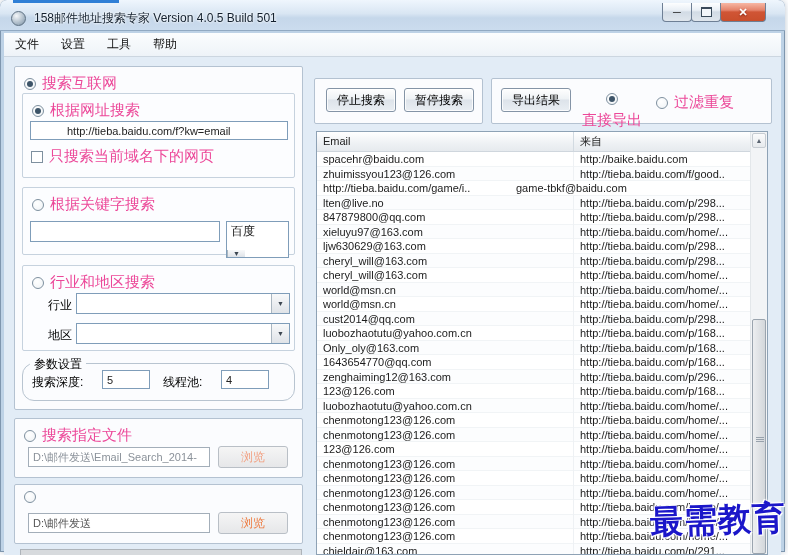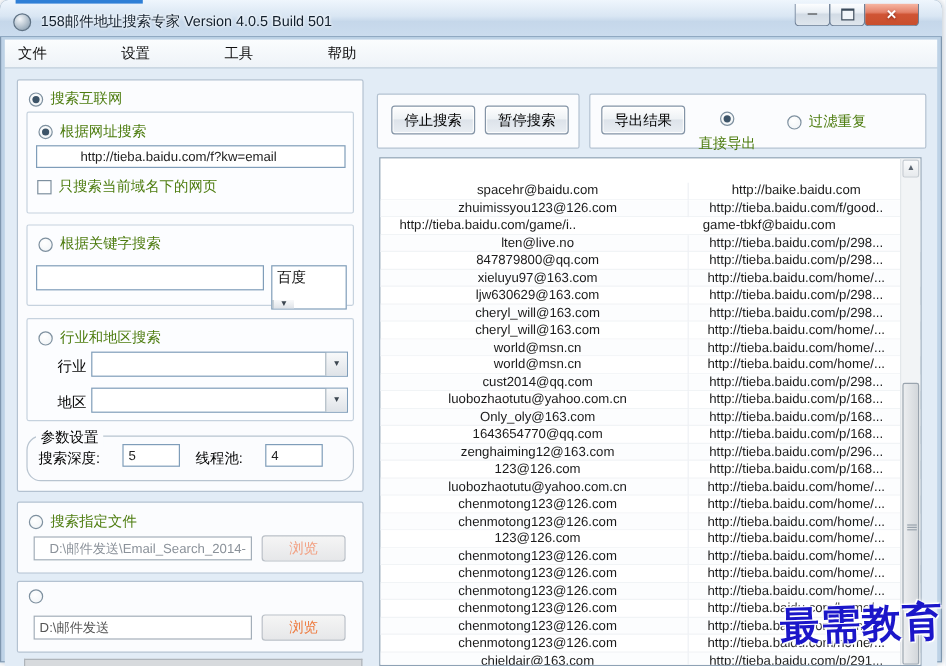--- a/index.html
+++ b/index.html
@@ -28,35 +28,35 @@
     box-sizing:border-box;}
   .cap.min,.cap.max{width:30px;background:linear-gradient(#fdfeff,#e9eff5 40%,#d2dbe5 50%,#dfe6ed);}
   .cap.close{width:46px;background:linear-gradient(#f7b7a4,#e4826a 40%,#d05535 50%,#c94e2c);}
   .cap .dash{font-size:11px;color:#222;line-height:10px;}
   .max-glyph{width:9px;height:7px;border:1px solid #3a4a5a;border-top-width:2px;background:#f2f6fa;}
   .cap.close span{color:#fff;font-weight:bold;font-size:11px;text-shadow:0 1px 2px rgba(90,10,0,.6);}
   .top-artifact{position:absolute;left:13px;top:0;width:106px;height:3px;
     border-bottom:3px solid #2f7fd6;box-sizing:border-box;}
   .menubar{position:absolute;left:4px;top:33px;width:777px;height:24px;
     background:linear-gradient(#fbfdfe,#eef3f8);border-bottom:1px solid #ccd6e0;
-    display:flex;align-items:flex-end;box-sizing:border-box;z-index:2;gap:40px;}
+    display:flex;align-items:flex-end;box-sizing:border-box;z-index:2;}
   .menu-item{font-size:12px;color:#111;padding:3px 11px;}
   .client{position:absolute;left:4px;top:57px;width:777px;height:498px;background:#e2ecf6;z-index:1;}
   
   .gbox{position:absolute;background:#fbfcfe;border:1px solid #b4c2d1;border-radius:2px;z-index:2;box-sizing:border-box;}
   .gbox.inner{border-color:#c6d2de;background:#fcfdff;}
   .radio-row{position:absolute;display:flex;align-items:center;gap:6px;z-index:3;}
   .radio{width:12px;height:12px;border:1px solid #7e909f;border-radius:50%;
     background:radial-gradient(circle at 40% 35%,#ffffff,#eef2f5);position:relative;flex:none;box-sizing:border-box;}
   .radio.checked::after{content:"";position:absolute;left:2px;top:2px;width:6px;height:6px;border-radius:50%;background:#3d5468;}
   .checkbox{width:12px;height:12px;border:1px solid #7e909f;background:#fff;flex:none;box-sizing:border-box;}
-  .lbl{font-size:12px;color:#4d7c0f;white-space:nowrap;}
+  .lbl{font-size:15px;color:#ec4899;white-space:nowrap;}
   .tinput{position:absolute;border:1px solid #7f9db9;background:#fff;font-size:11px;
     font-family:"Liberation Sans",sans-serif;padding:0 4px;box-sizing:border-box;z-index:3;color:#222;}
-  .tinput.gray{border-color:#a3aeb9;color:#8b929a;text-align:right;}
+  .tinput.gray{border-color:#a3aeb9;color:#8b929a;}
   .tinput.dim{border-color:#a3aeb9;color:#555;}
   .combo{position:absolute;background:#fff;border:1px solid #7f9db9;display:flex;box-sizing:border-box;z-index:3;}
   .combo .val{flex:1;font-size:12px;padding:1px 4px;color:#111;overflow:hidden;white-space:nowrap;}
   .combo .arrow-btn{width:17px;border-left:1px solid #aab6c0;flex:none;
     background:linear-gradient(#f8f9fa,#dfe3e8);display:flex;align-items:center;justify-content:center;
     font-size:7px;color:#3c4650;}
   .btn{position:absolute;display:flex;align-items:center;justify-content:center;font-size:12px;color:#000;
     border:1px solid #8494a6;border-radius:3px;z-index:3;box-sizing:border-box;
     background:linear-gradient(#fefefe,#eef2f5 45%,#dde3ea 50%,#e9eef3);box-shadow:inset 0 0 0 1px rgba(255,255,255,.8);}
   .btn.browse{border-color:#b9bfc6;background:linear-gradient(#f5f5f5,#e6e7e9);box-shadow:none;justify-content:center;}
@@ -69,21 +69,21 @@
   .rtable{position:absolute;left:316px;top:131px;width:452px;height:424px;
     background:#fff;border:1px solid #8ea2b5;box-sizing:border-box;z-index:3;overflow:hidden;}
   .rhead{display:flex;height:19px;border-bottom:1px solid #cfd6dd;
     background:linear-gradient(#ffffff,#eef1f4 60%,#e6eaee);}
   .rhead .hc{font-size:11px;color:#222;line-height:18px;padding-left:6px;box-sizing:border-box;white-space:nowrap;}
   .rhead .hc.c1{width:257px;border-right:1px solid #d2dae1;}
   .rhead .hc.c2{flex:1;}
   .rbody{position:absolute;left:0;top:20px;right:0;height:404px;overflow:hidden;}
   .tr{display:flex;height:14.5px;line-height:14.5px;box-shadow:inset 0 -1px 0 #f1f4f6;}
   .tr:nth-child(even){background:#fcfdfe;}
-  .td{font-size:11px;color:#1b1b1b;padding-left:6px;white-space:nowrap;overflow:hidden;box-sizing:border-box;text-align:center;}
+  .td{font-size:11px;color:#1b1b1b;padding-left:6px;white-space:nowrap;overflow:hidden;box-sizing:border-box;}
   .td.c1{width:257px;border-right:1px solid #eef1f4;}
   .td.c2{flex:1;padding-right:20px;}
   
   .vscroll{position:absolute;top:0;right:0;width:17px;bottom:0;background:#f2f4f6;
     border-left:1px solid #e3e7ea;box-sizing:border-box;z-index:5;}
   .sb-up{position:absolute;top:1px;left:1px;right:1px;height:15px;border:1px solid #c6ccd2;border-radius:2px;
     background:linear-gradient(#fafbfc,#e7eaed);display:flex;align-items:center;justify-content:center;
     font-size:7px;color:#5a6470;box-sizing:border-box;}
   .sb-thumb{position:absolute;left:1px;right:1px;top:187px;bottom:0;
     border:1px solid #9aa4ae;border-radius:2px;background:linear-gradient(90deg,#eceef0,#d3d7db);box-sizing:border-box;}
@@ -214,20 +214,24 @@
 <div class="radio-row" style="left:582px;top:93px;flex-direction:column;">
   <span class="radio checked"></span>
   <span class="lbl">直接导出</span>
 </div>
 <div class="radio-row" style="left:656px;top:93px;">
   <span class="radio"></span>
   <span class="lbl">过滤重复</span>
 </div>
 
 <div class="rtable">
+  <div class="rhead">
+    <div class="hc c1">Email</div>
+    <div class="hc c2">来自</div>
+  </div>
   <div class="rbody">
 
       <div class="tr">
         <div class="td c1">spacehr@baidu.com</div>
         <div class="td c2">http://baike.baidu.com</div>
       </div>
 
       <div class="tr">
         <div class="td c1">zhuimissyou123@126.com</div>
         <div class="td c2">http://tieba.baidu.com/f/good..</div>

